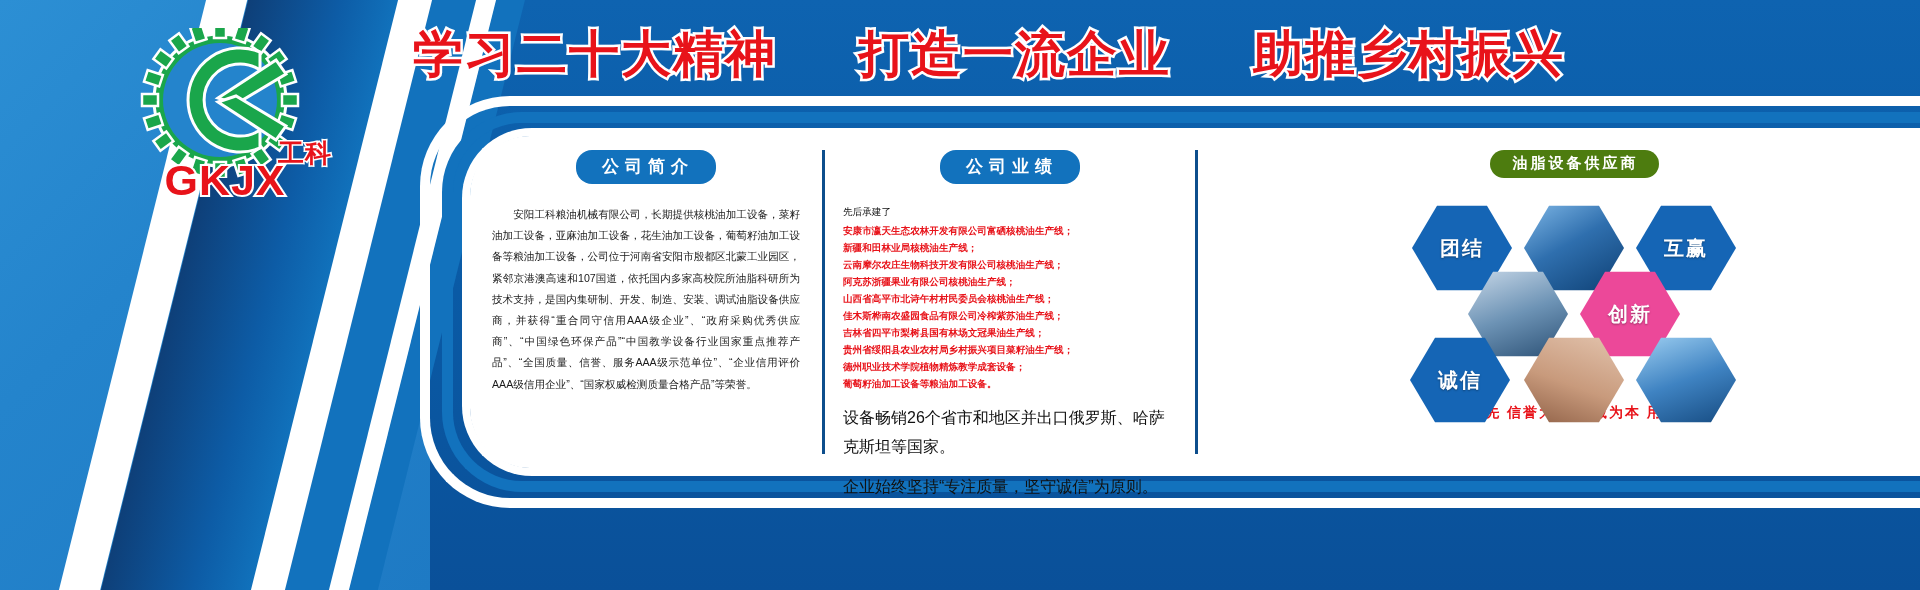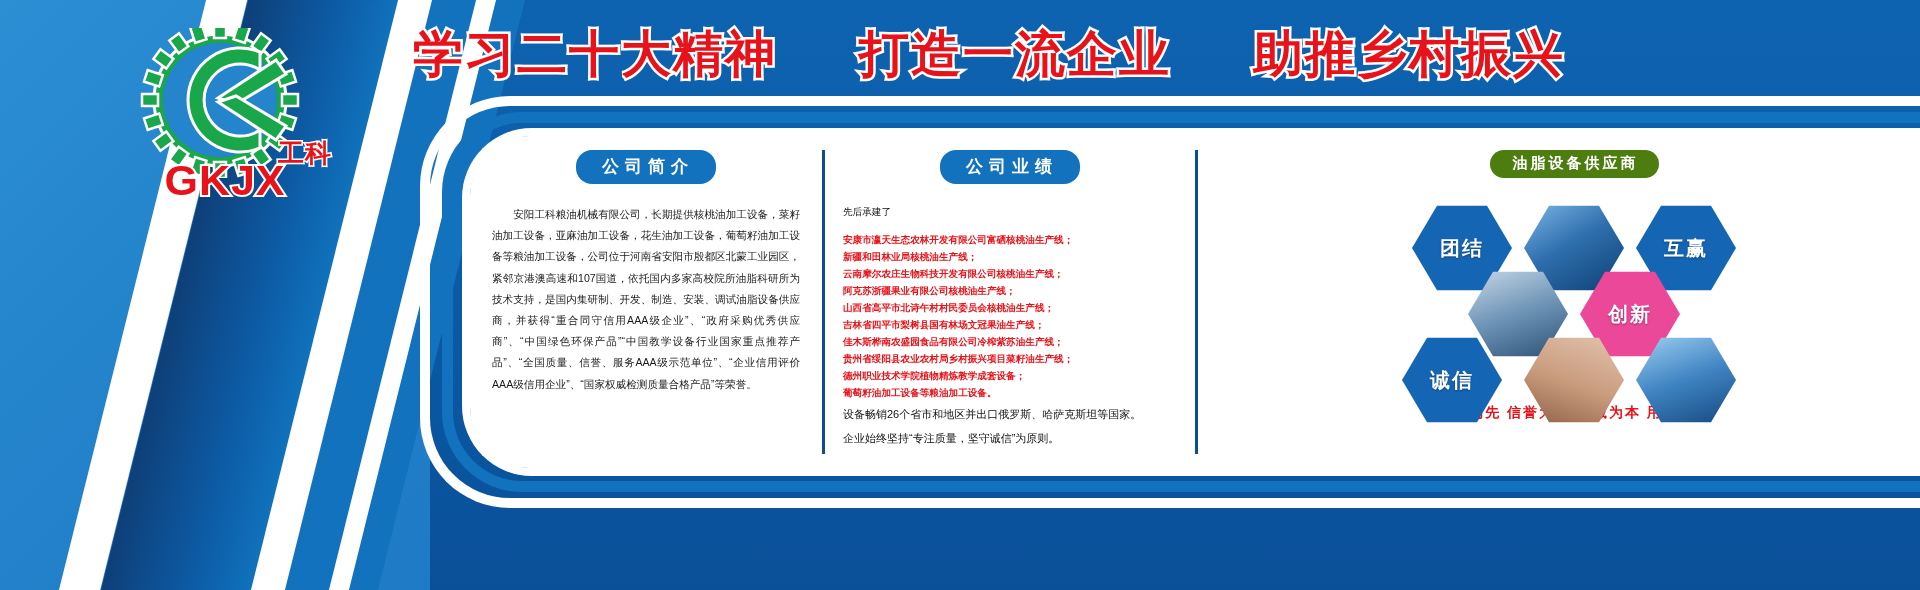--- a/index.html
+++ b/index.html
@@ -122,30 +122,30 @@
     font-size:10.6px;
     line-height:2.0;
     color:#1a1a1a;
     text-align:justify;
     text-indent:2em;
     padding:0 4px;
     font-family:"Liberation Sans","DejaVu Sans",sans-serif;
   }
 
   
-  .lead { font-size:9.6px; color:#111; line-height:1.75; margin-bottom:10px;}
+  .lead { font-size:9.6px; color:#111; line-height:1.75; margin-bottom:1px;}
   .redlist { list-style:none; }
   .redlist li {
     font-size:9.6px;
     line-height:1.78;
     color:#e8131a;
     font-weight:bold;
     white-space:nowrap;
   }
-  .tail { font-size:11px; color:#111; line-height:1.78; margin-top:4px;}
+  .tail { font-size:16px; color:#111; line-height:1.78; margin-top:12px;}
 
   
   .hex-title {
     display:inline-block;
     background:#4d7c0f;
     color:#fff;
     font-size:15px;
     font-weight:bold;
     letter-spacing:3px;
     padding:4px 20px 5px 23px;
@@ -300,22 +300,22 @@
       <div class="pill-wrap">
         <span class="pill">公司业绩</span>
       </div>
       <div class="lead">先后承建了</div>
       <ul class="redlist">
         <li>安康市瀛天生态农林开发有限公司富硒核桃油生产线；</li>
         <li>新疆和田林业局核桃油生产线；</li>
         <li>云南摩尔农庄生物科技开发有限公司核桃油生产线；</li>
         <li>阿克苏浙疆果业有限公司核桃油生产线；</li>
         <li>山西省高平市北诗午村村民委员会核桃油生产线；</li>
+        <li>佳木斯桦南农盛园食品有限公司冷榨紫苏油生产线；</li>
         <li>吉林省四平市梨树县国有林场文冠果油生产线；</li>
-        <li>佳木斯桦南农盛园食品有限公司冷榨紫苏油生产线；</li>
         <li>贵州省绥阳县农业农村局乡村振兴项目菜籽油生产线；</li>
         <li>德州职业技术学院植物精炼教学成套设备；</li>
         <li>葡萄籽油加工设备等粮油加工设备。</li>
       </ul>
       <div class="tail">设备畅销26个省市和地区并出口俄罗斯、哈萨克斯坦等国家。</div>
       <div class="tail">企业始终坚持“专注质量，坚守诚信”为原则。</div>
     </div>
 
     <div class="col-sep"></div>
 
@@ -336,21 +336,21 @@
           <span class="hex-label">互赢</span>
         </div>
 
         <div class="hex photo2" style="left:74px;  top:72px;">
           <span class="hex-label"></span>
         </div>
         <div class="hex solid2" style="left:186px; top:72px;">
           <span class="hex-label">创新</span>
         </div>
 
-        <div class="hex solid" style="left:8px;  top:138px;">
+        <div class="hex solid" style="left:16px;  top:138px;">
           <span class="hex-label">诚信</span>
         </div>
         <div class="hex photo3" style="left:130px; top:138px;">
           <span class="hex-label"></span>
         </div>
         <div class="hex photo4" style="left:242px; top:138px;">
           <span class="hex-label"></span>
         </div>
       </div>
 

